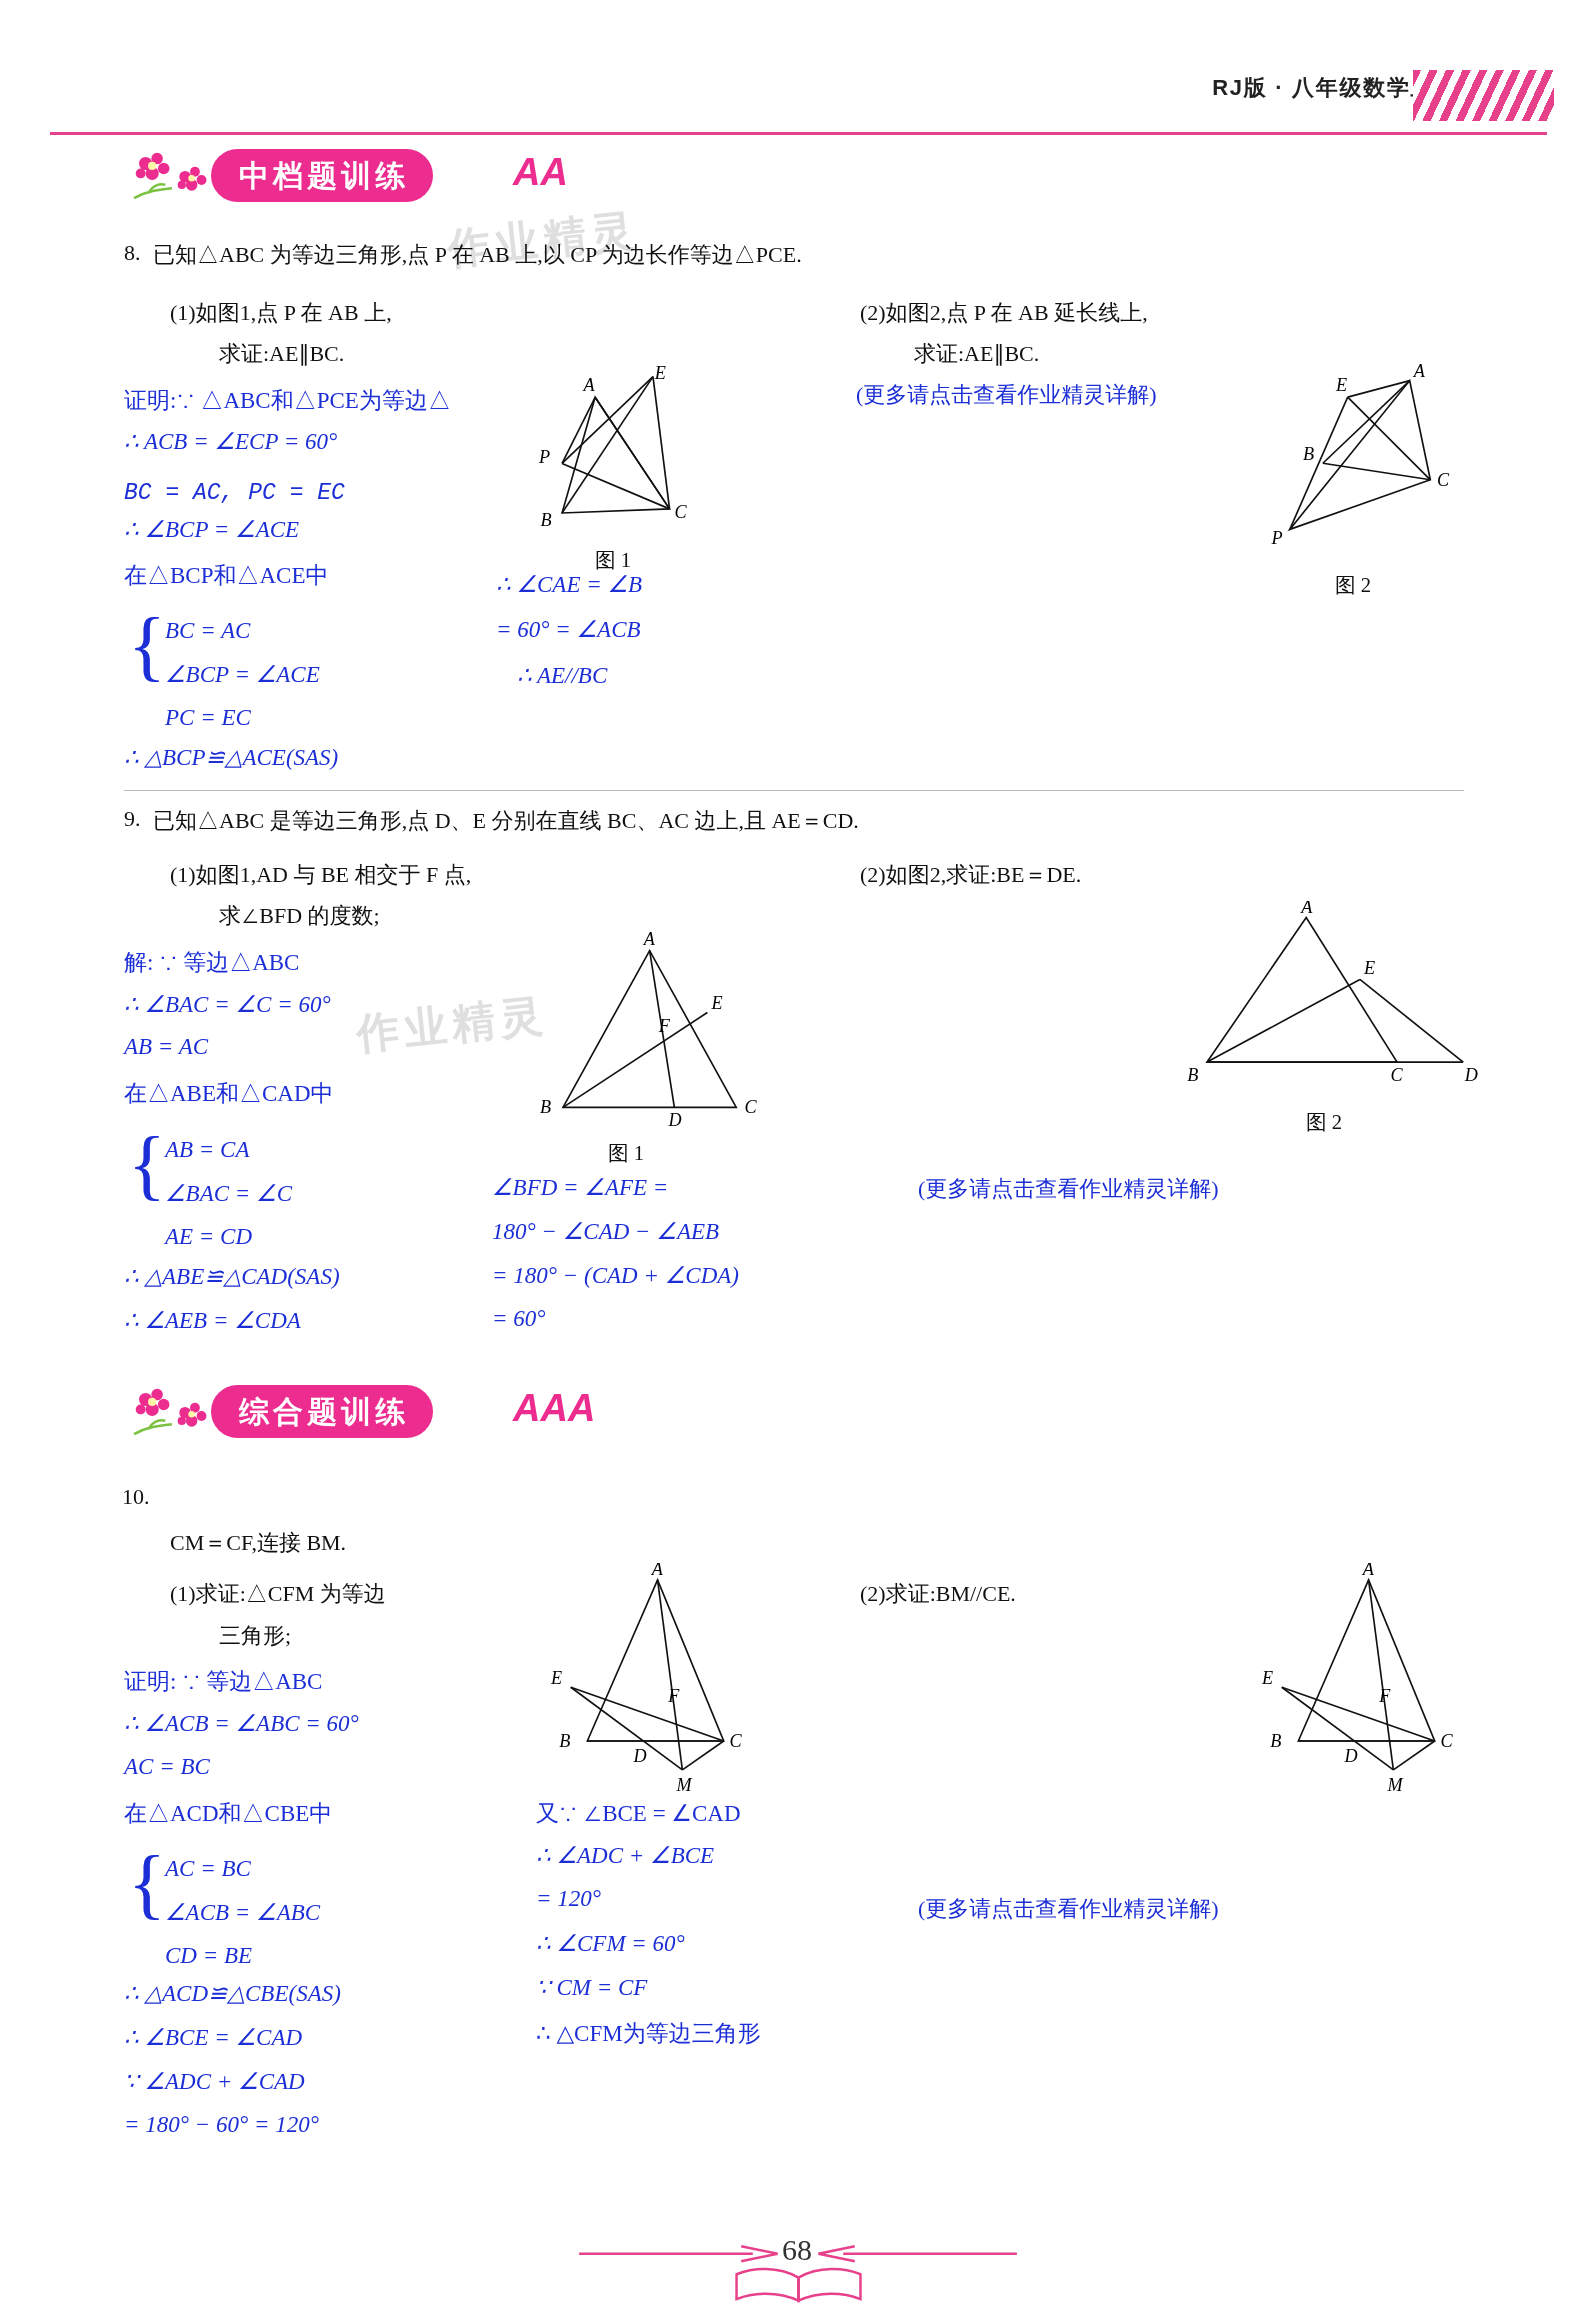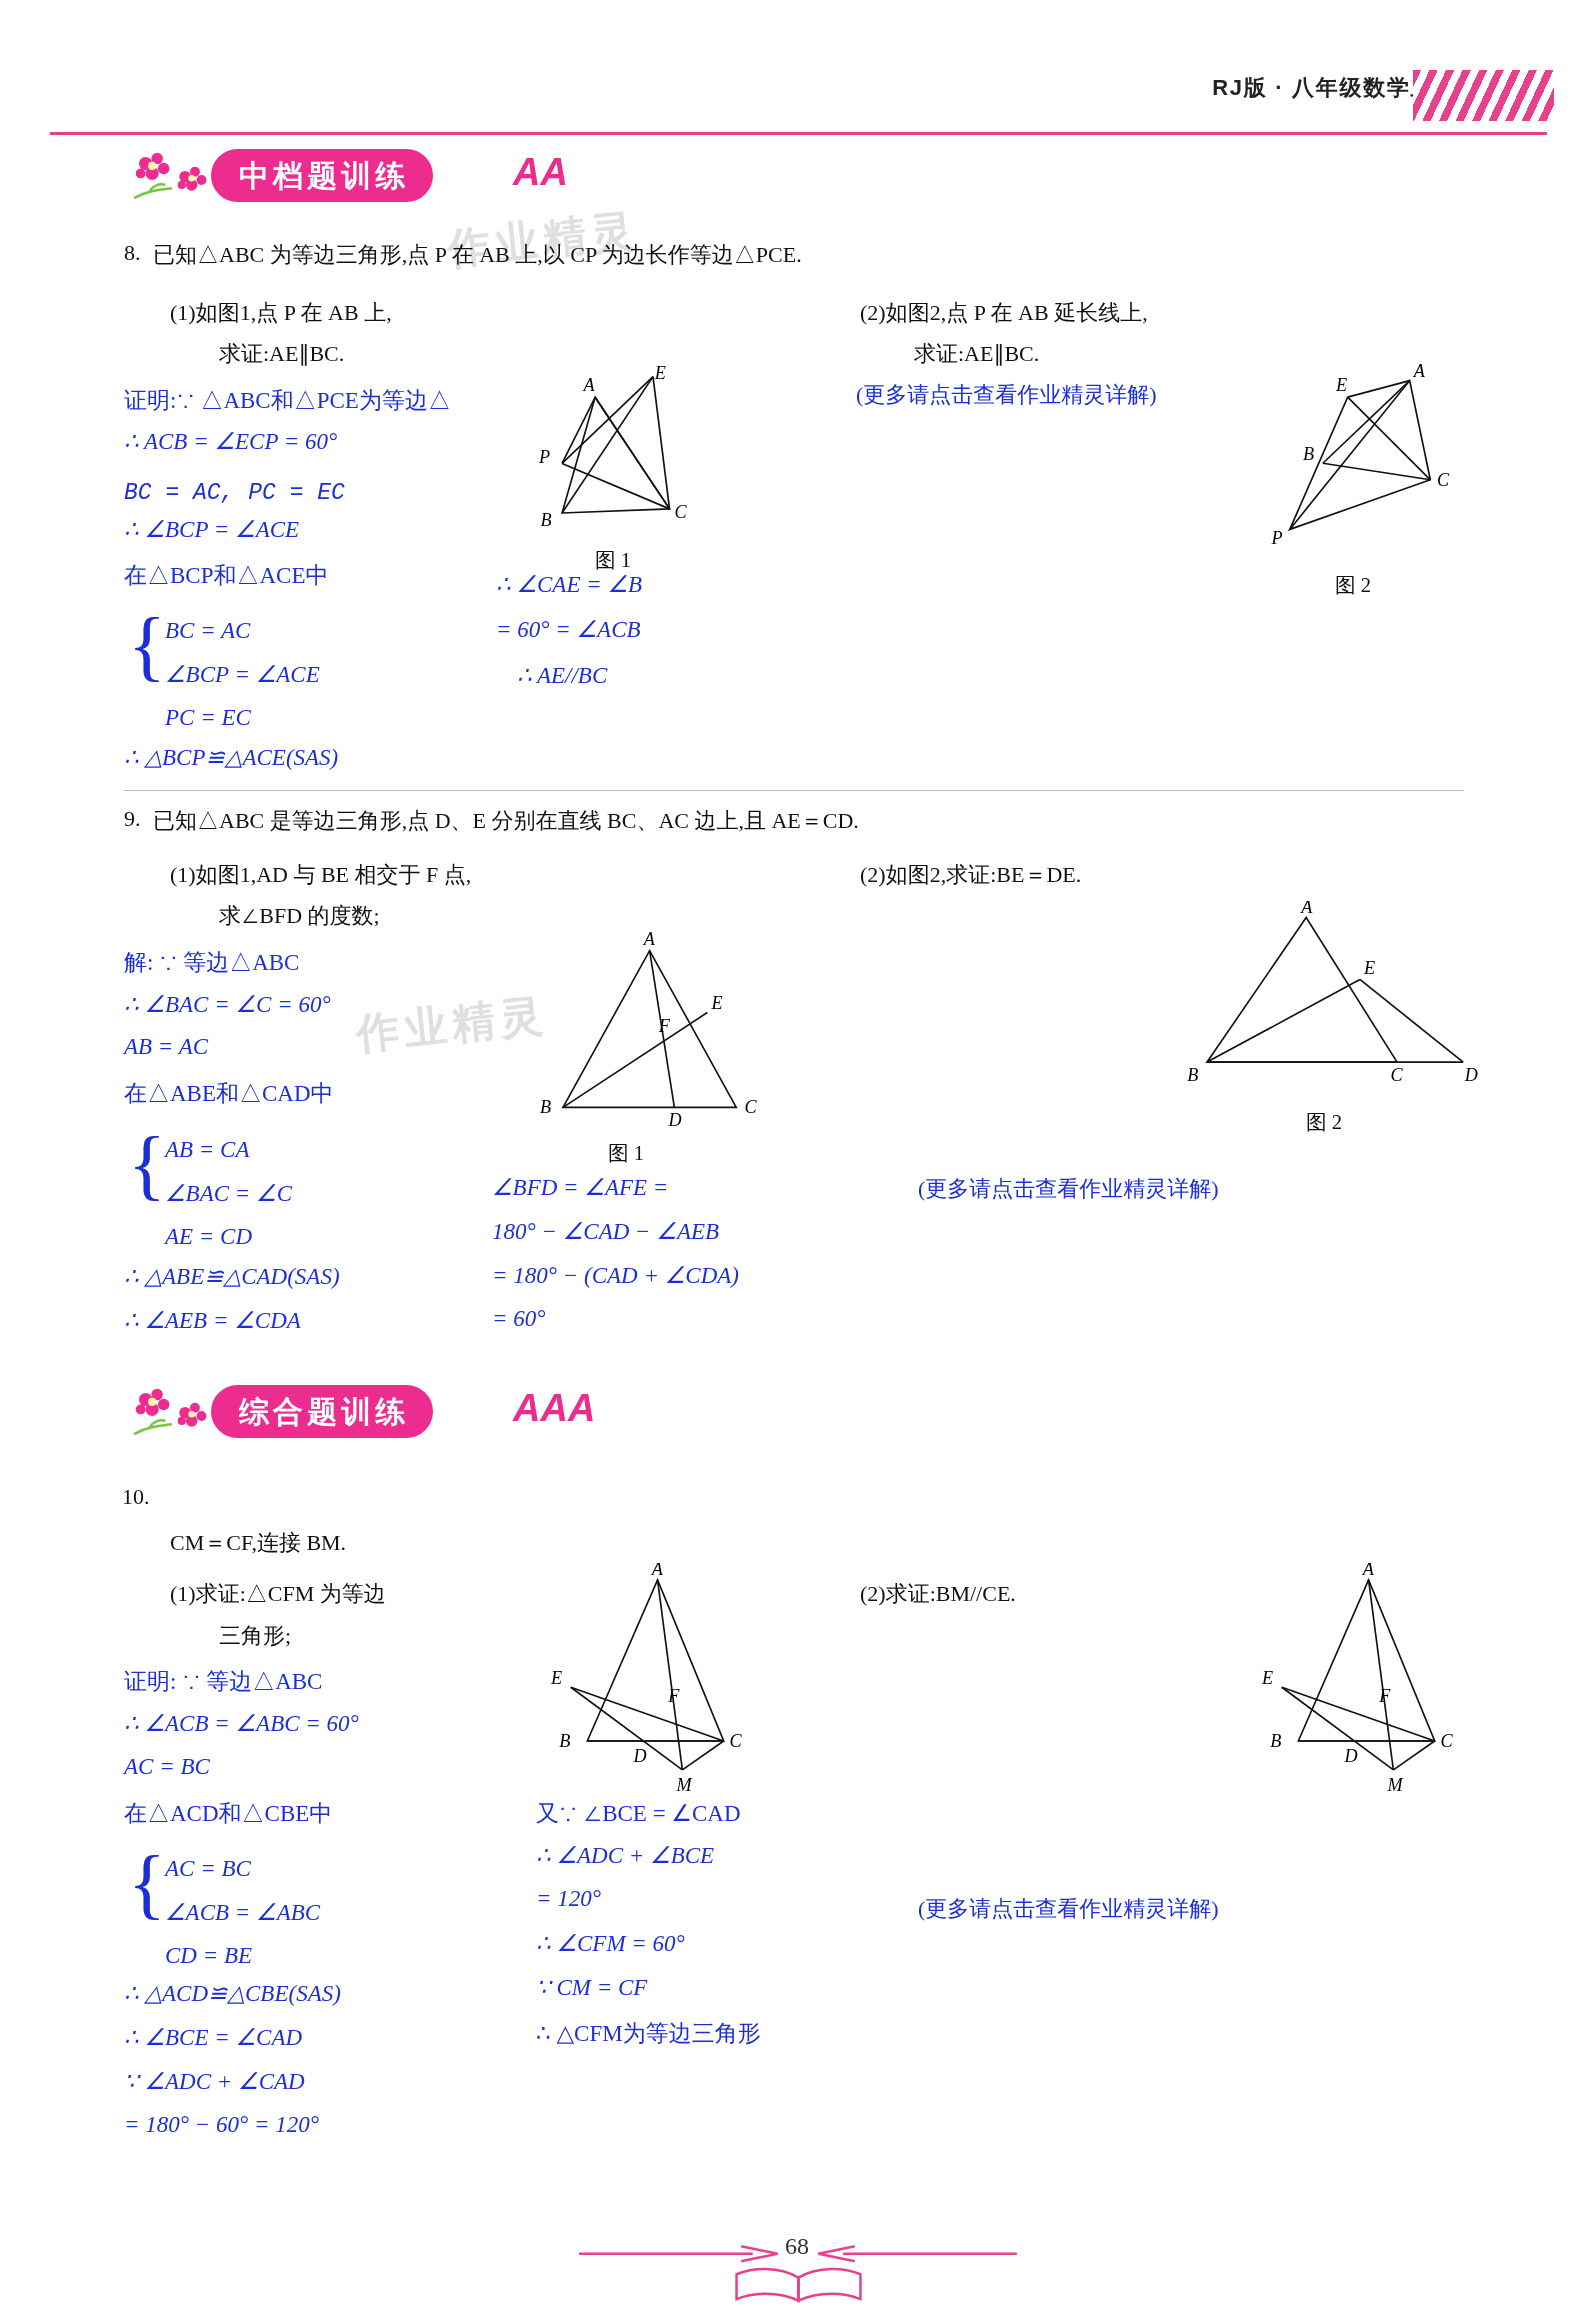--- a/index.html
+++ b/index.html
@@ -84,21 +84,21 @@
     position:absolute;color:rgba(150,150,150,0.30);
     font-family:"Liberation Sans", sans-serif;
     font-size:43px;font-weight:bold;letter-spacing:5px;
     white-space:nowrap;pointer-events:none;
   }
   .sep{
     position:absolute;left:124px;width:1340px;height:0.8px;background:#bdbdbd;
   }
   .footer-num{
     position:absolute;left:0;top:2233px;width:1594px;text-align:center;
-    font-size:24px;color:#333;font-family:"Liberation Serif", serif;
+    font-size:30px;color:#333;font-family:"Liberation Serif", serif;
   }
   .footer-deco{
     position:absolute;top:2243px;height:21.5px;
   }
   svg{display:block;}
 </style>
 </head>
 <body>
 
 <div class="page">

